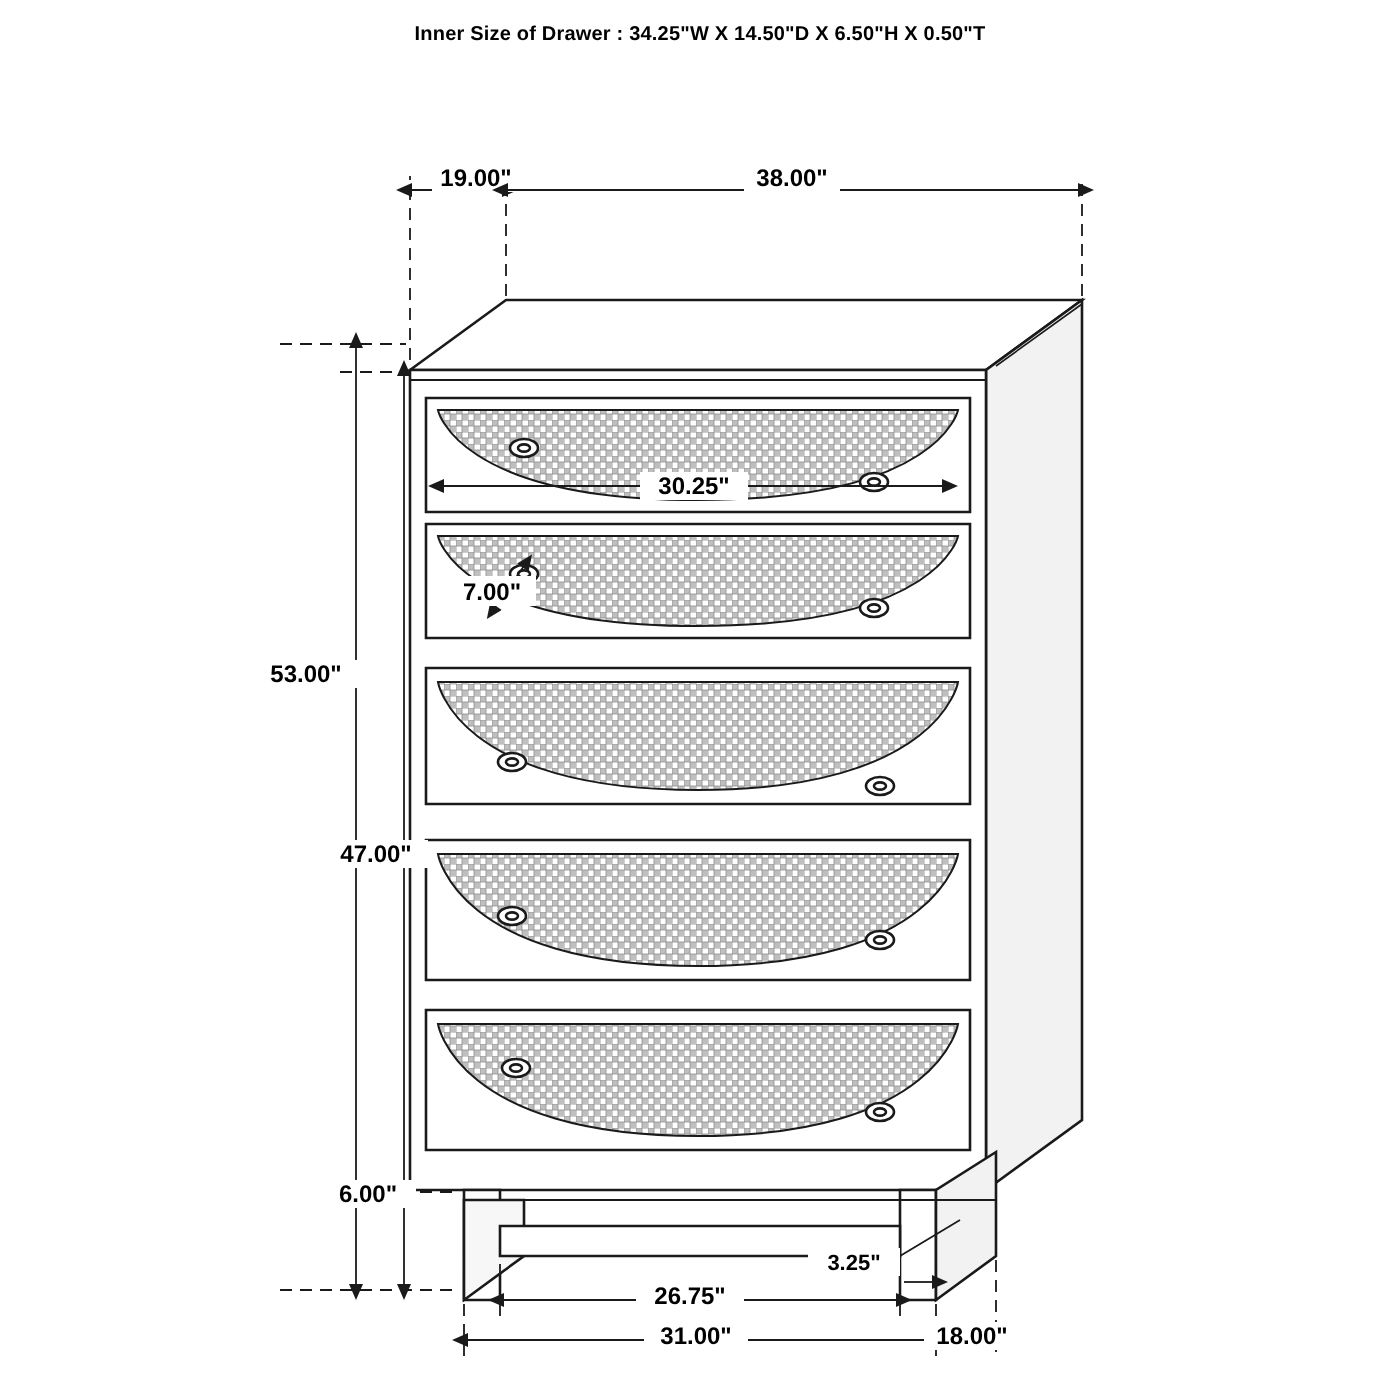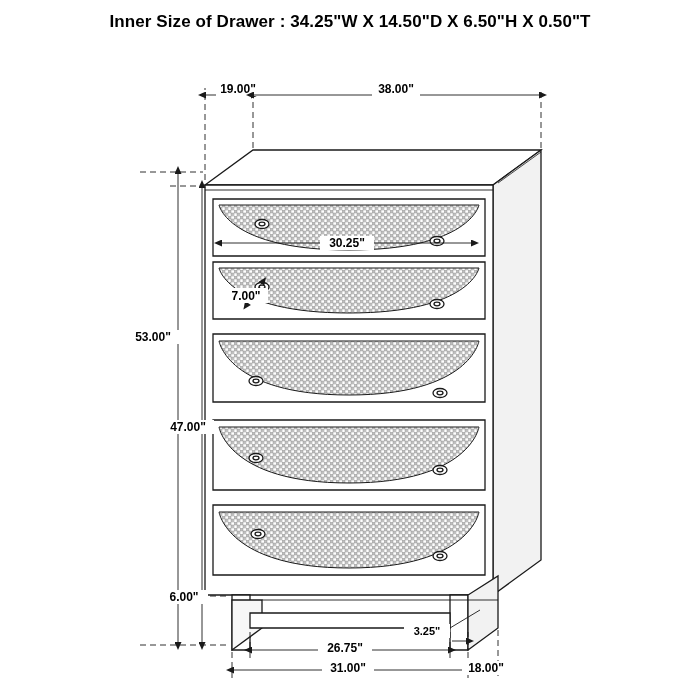--- a/index.html
+++ b/index.html
@@ -17,21 +17,21 @@
     height: 700px;
     overflow: hidden;
     background: #ffffff;
   }
   #title {
     position: absolute;
     top: 12px;
     left: 0;
     width: 700px;
     text-align: center;
-    font-size: 17px;
+    font-size: 10px;
     font-weight: bold;
     letter-spacing: 0.1px;
     color: #000;
   }
   svg.diagram {
     position: absolute;
     top: 0;
     left: 0;
   }
   .dimtext {

